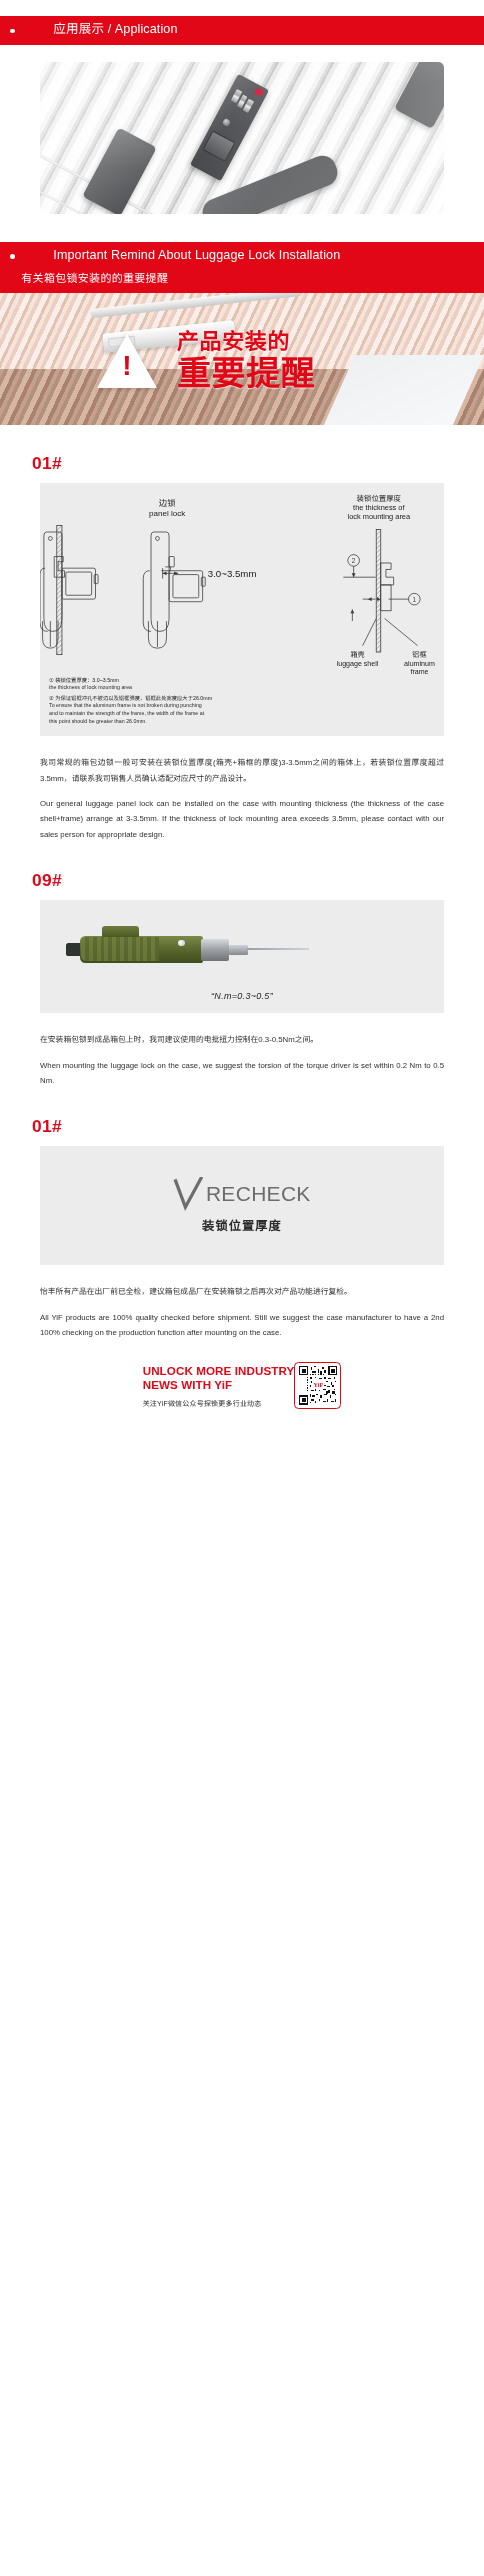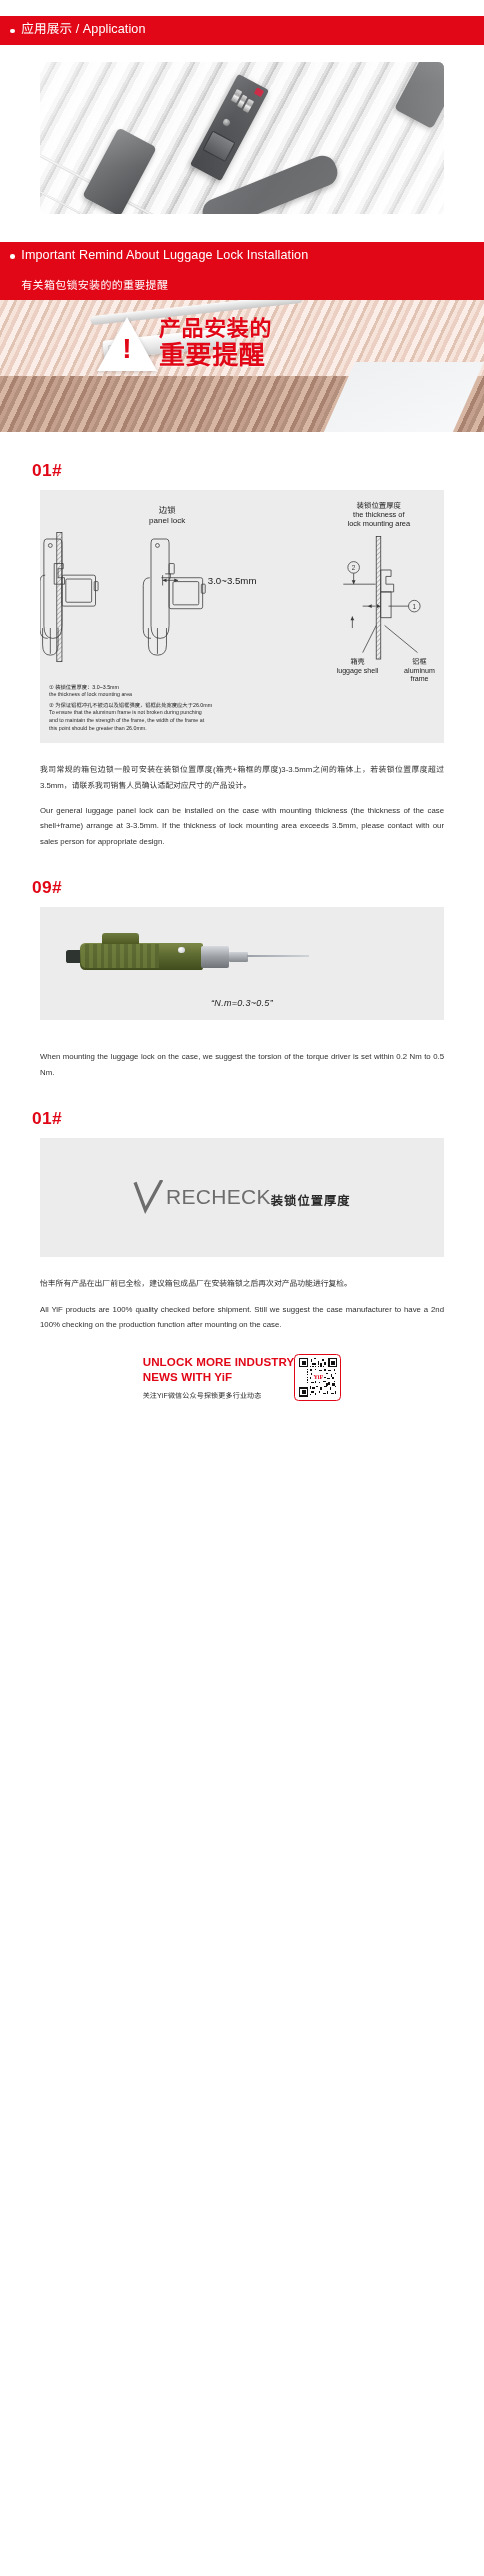--- a/index.html
+++ b/index.html
@@ -33,26 +33,27 @@
     flex: 0 0 auto;
     margin-top: 6.5px;
     margin-right: 6.5px;
   }
   .banner-lines { line-height: 1.25; }
   .banner-line-1 {
     font-size: 12.6px;
     letter-spacing: 0.1px;
     font-weight: 400;
     white-space: nowrap;
+    margin-left: 32px;
   }
   .banner-line-2 {
     font-size: 11px;
     font-weight: 500;
     letter-spacing: 0.3px;
-    margin-top: 16px;
+    margin-top: 9px;
   }
   .banner.single { padding: 6.5px 0 7px 10.3px; }
   .sp-24 { height: 15.5px; }
   .sp-30 { height: 19.4px; }
   .sp-44 { height: 28px; }
 
   
   .photo-app {
     position: relative;
     margin: 17px 40px 0 40px;
@@ -171,25 +172,25 @@
     background:#e9e9e9; border-radius:1.3px; border:0.6px solid #d2d2d2;
   }
   .photo-warn .handlebar {
     position:absolute; left:90px; top:5.2px; width:213px; height:9px;
     background: linear-gradient(to bottom,#fafafa,#c9c9c9);
     border-radius:4.5px;
     transform: rotate(-6deg);
   }
   .warn-overlay {
     position:absolute;
-    left:97px; top:17px;
+    left:97px; top:37px;
     width: 362px;
     display:flex;
     align-items:center;
-    gap:2px;
+    gap:20px;
   }
   .warn-tri {
     position:relative;
     width:0; height:0;
     border-left: 30px solid transparent;
     border-right: 30px solid transparent;
     border-bottom: 54px solid #ffffff;
     filter: drop-shadow(0 1.3px 1.9px rgba(0,0,0,.18));
   }
   .warn-tri::after{
@@ -207,21 +208,21 @@
   .warn-text { line-height:1.12; }
   .warn-text .l1 {
     color:#e10717;
     font-size:22px;
     font-weight:900;
     letter-spacing:0.6px;
     text-shadow: 0 0.6px 1.3px rgba(255,255,255,.7);
   }
   .warn-text .l2 {
     color:#e10717;
-    font-size:26px;
+    font-size:34px;
     font-weight:900;
     letter-spacing:0.6px;
     text-shadow: 0 0.6px 1.3px rgba(255,255,255,.7);
   }
 
   
   .sec-num {
     color:#e10717;
     font-size:17.4px;
     font-weight:800;
@@ -322,21 +323,21 @@
     font-style:italic;
   }
 
   
   .panel-recheck{
     position:relative;
     margin: 9px 40px 0 40px;
     height: 119px;
     background:#ececec;
     display:flex;
-    flex-direction:row;
+    flex-direction:column;
     align-items:center;
     justify-content:center;
   }
   .recheck-row{
     display:flex;
     align-items:center;
     gap: 2.6px;
   }
   .check-mark{
     position:relative;
@@ -552,20 +553,21 @@
     <div class="drv-top"></div>
     <div class="drv-led"></div>
     <div class="drv-collar"></div>
     <div class="drv-neck"></div>
     <div class="drv-bit"></div>
     <div class="drv-caption">“N.m=0.3~0.5”</div>
   </div>
 
   <div class="sp-30"></div>
 
+  <div class="para">在安装箱包锁到成品箱包上时，我司建议使用的电批扭力控制在0.3-0.5Nm之间。</div>
   <div class="para en">When mounting the luggage lock on the case, we suggest the torsion of the torque driver is set within 0.2 Nm to 0.5 Nm.</div>
 
   <div class="sp-44"></div>
 
   <div class="sec-num">01#</div>
 
   <div class="panel-recheck">
     <div class="recheck-row">
       <span class="check-mark">
         <svg viewBox="0 0 46 52" xmlns="http://www.w3.org/2000/svg">

